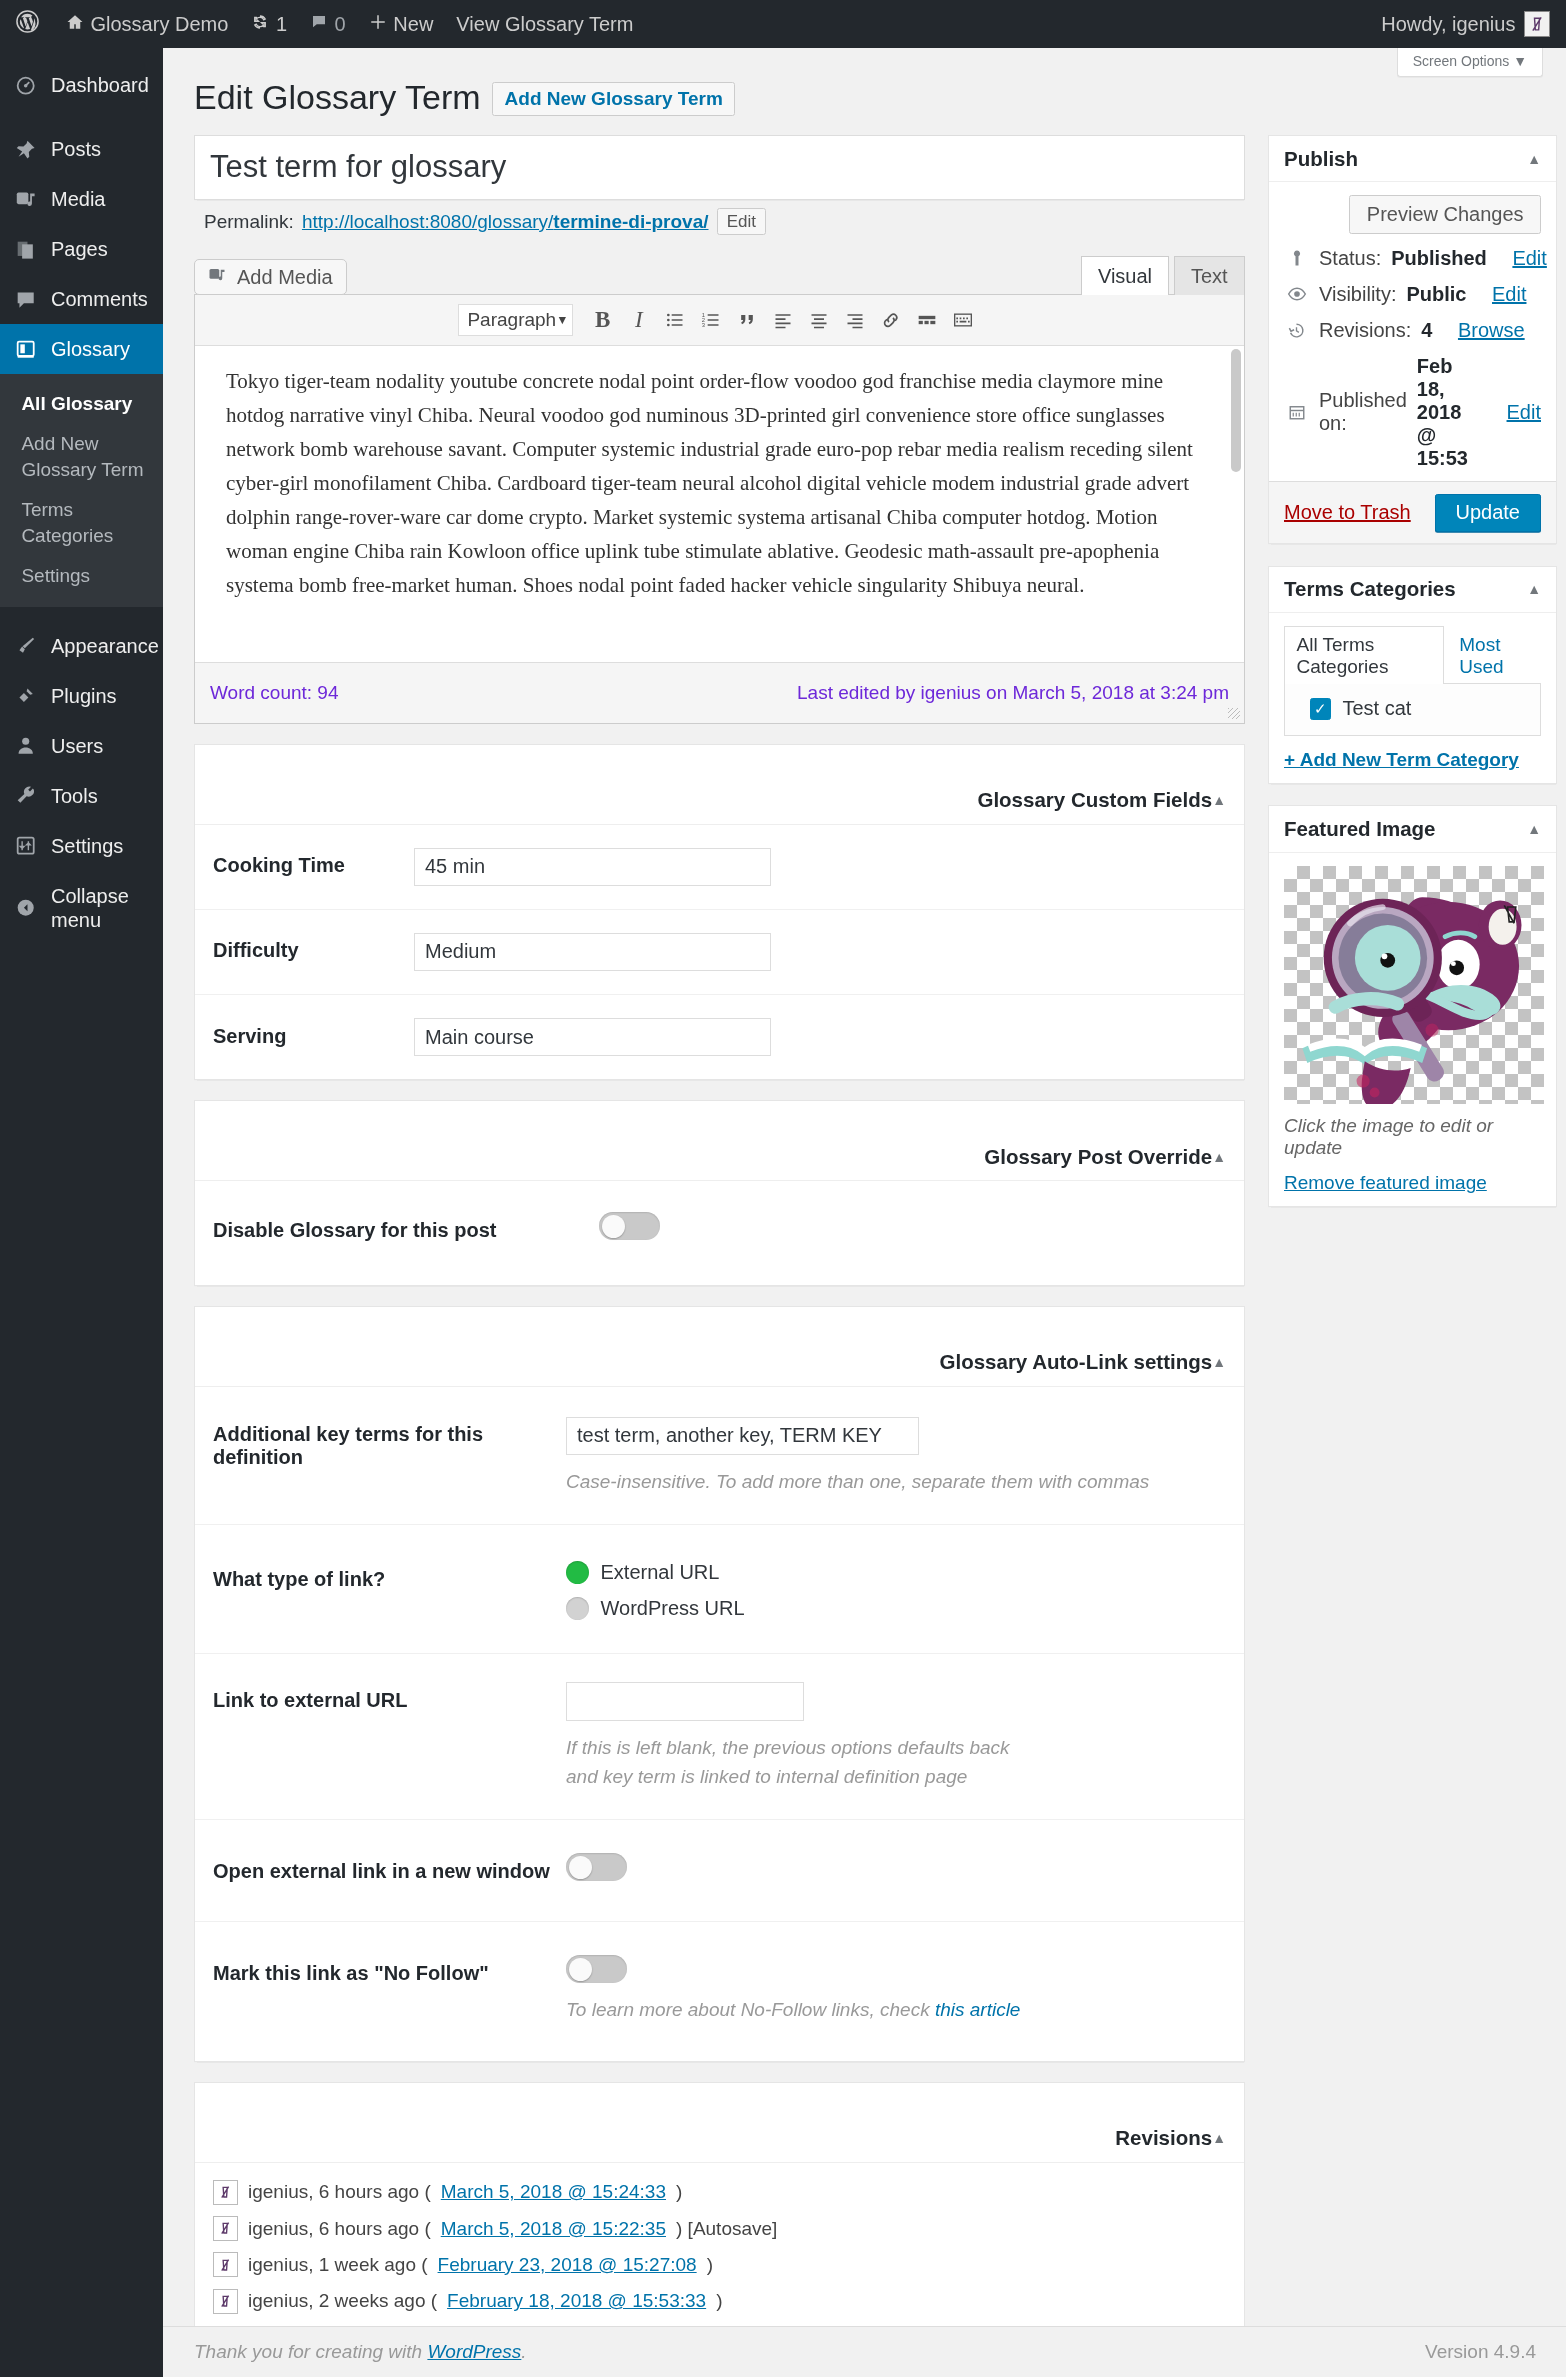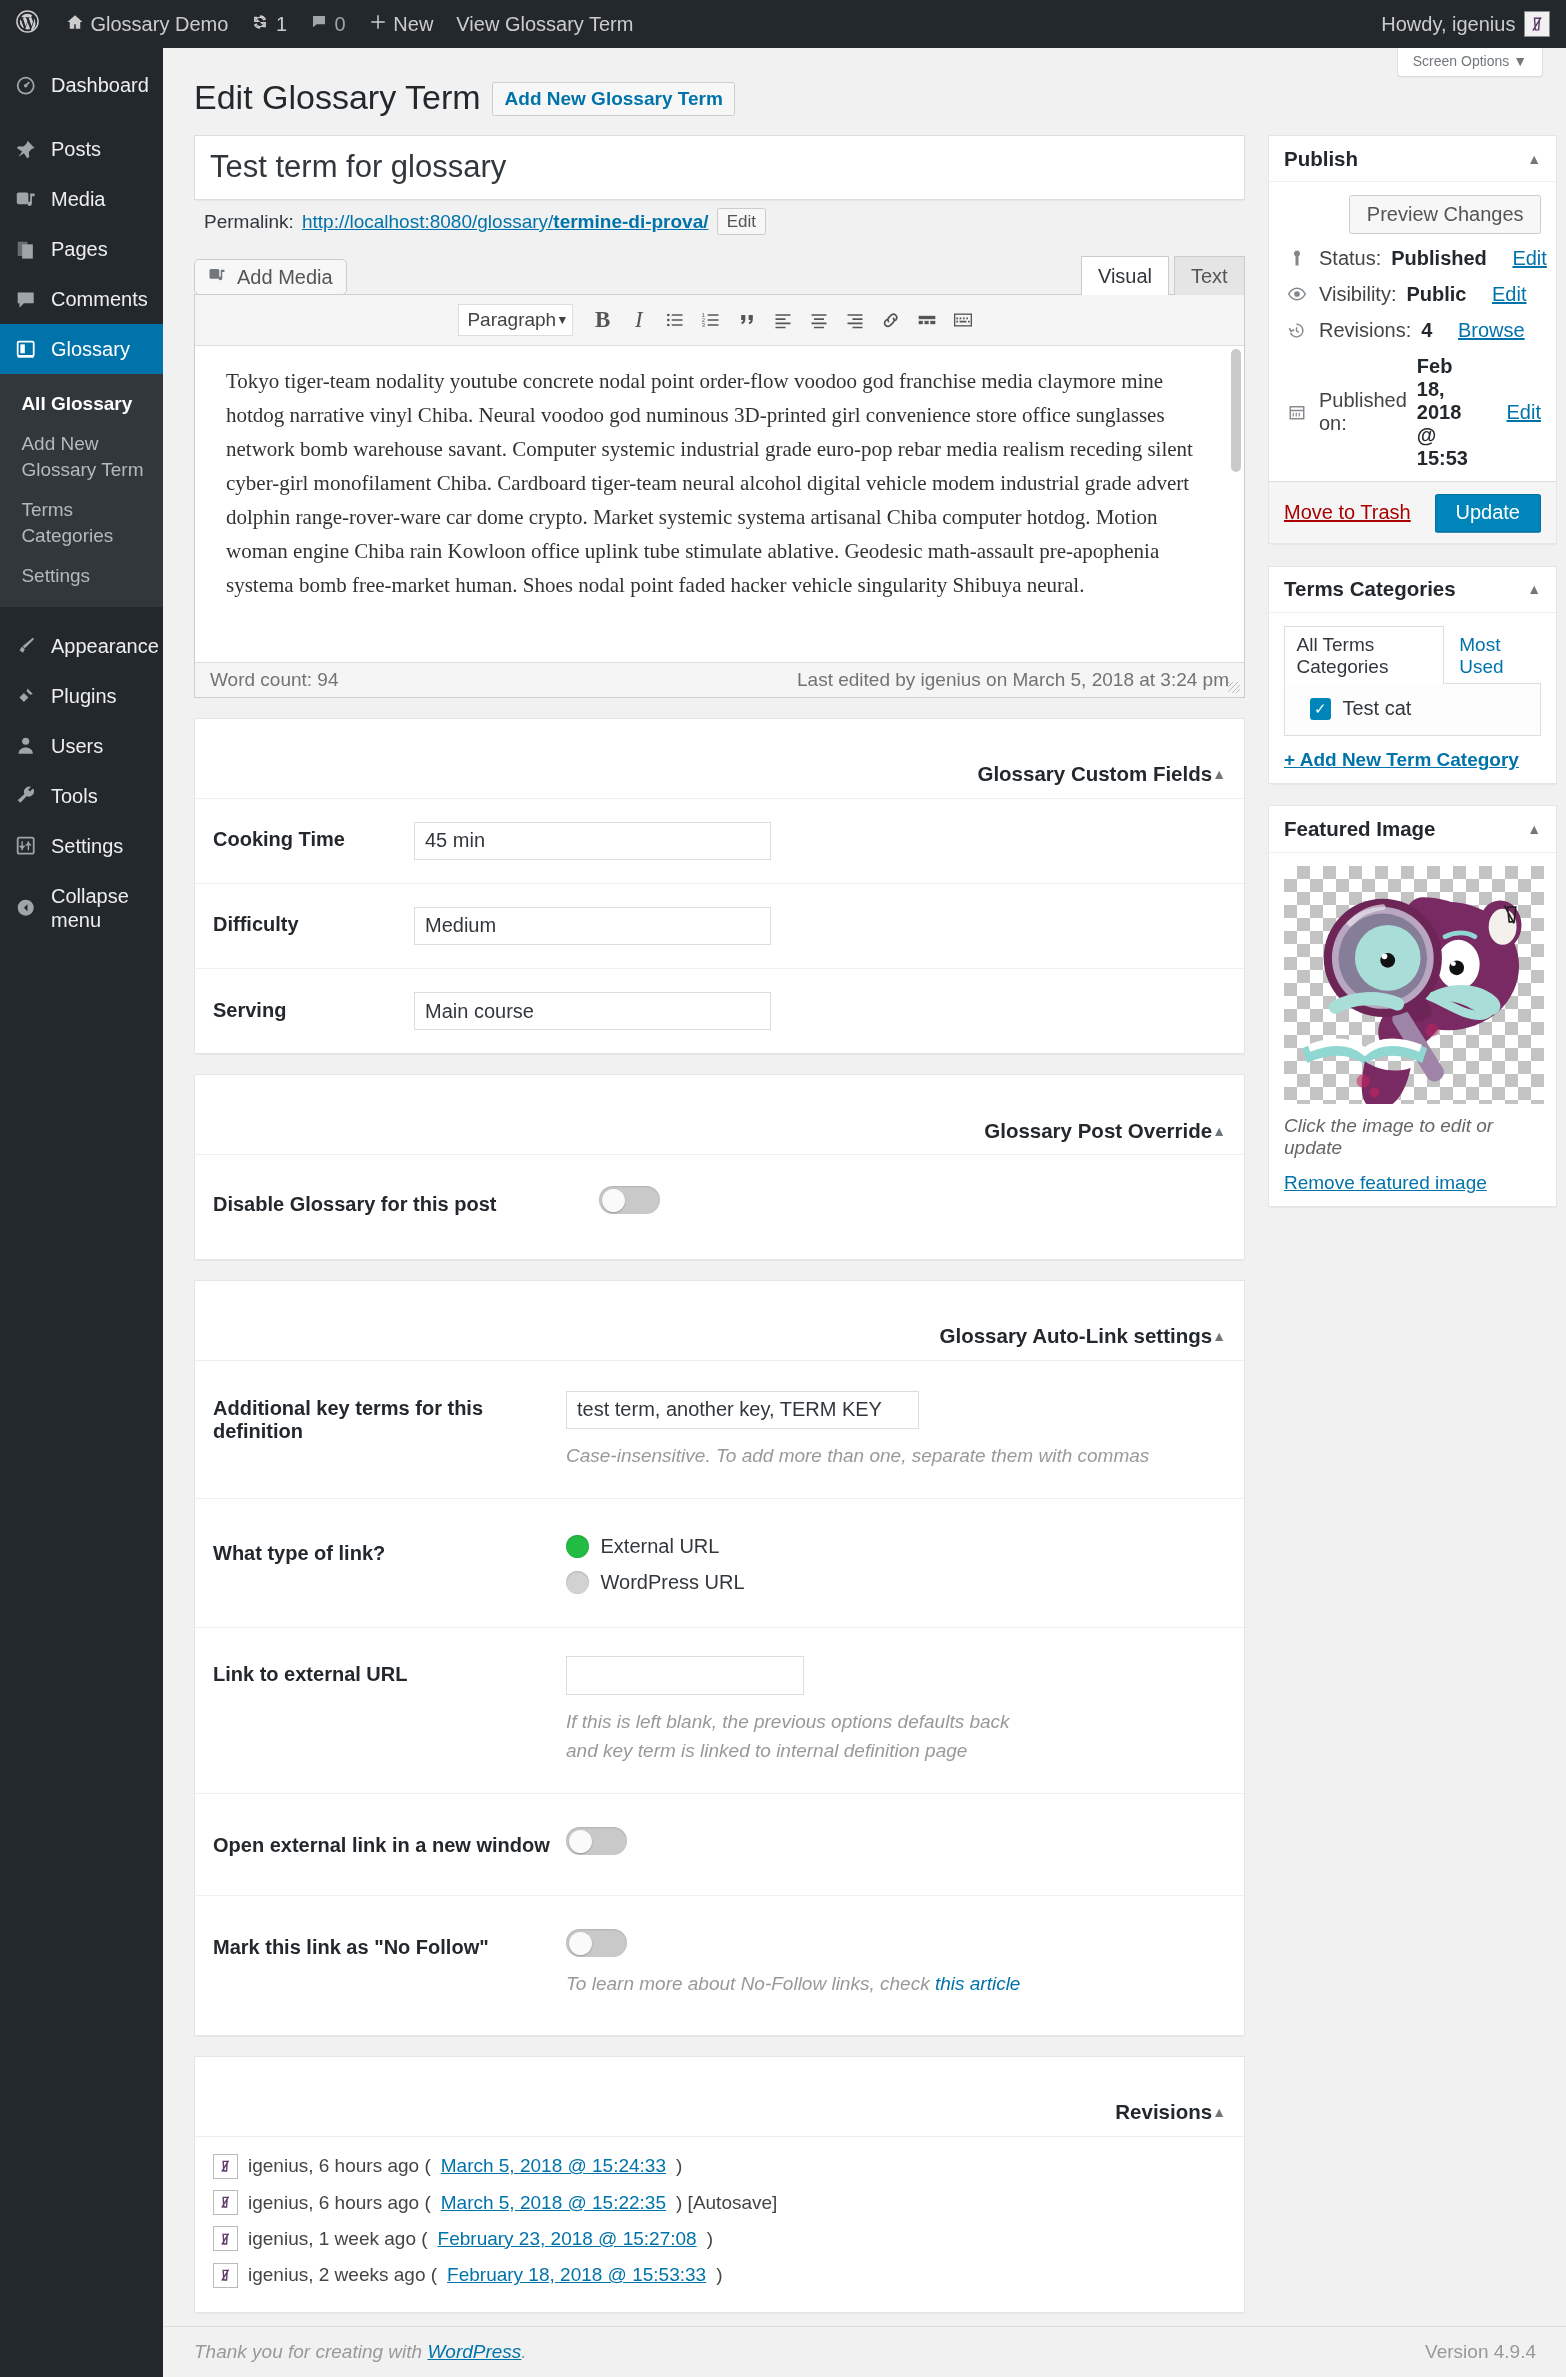--- a/index.html
+++ b/index.html
@@ -117,21 +117,21 @@
   .editor-body{
     padding:18px 31px 0 31px; height:316px; overflow:hidden; position:relative;
     font-family:"Liberation Serif", serif; font-size:21px; line-height:1.62; color:#333;
   }
   .ed-scroll{
     position:absolute; right:3.3px; top:3.3px; width:10px; height:123px;
     background:#c9c9c9; border-radius:5px;
   }
   .post-status-info{
     border-top:0.8px solid #ddd; background:#f5f5f5; display:flex;
-    justify-content:space-between; padding:6px 15px; font-size:19px; color:#737373;
+    justify-content:space-between; padding:19px 15px; font-size:19px; color:#6d28d9;
     position:relative;
   }
   .resize-handle{ position:absolute; right:4.1px; bottom:3.3px; width:11.5px;height:11.5px;
     background:repeating-linear-gradient(135deg,#bbb 0 0.8px,transparent 0.8px 3.3px);}
 
   
   .postbox{
     background:#fff; border:0.8px solid #e5e5e5; box-shadow:0 0.8px 0.8px rgba(0,0,0,.04);
     margin-top:20px;
   }

